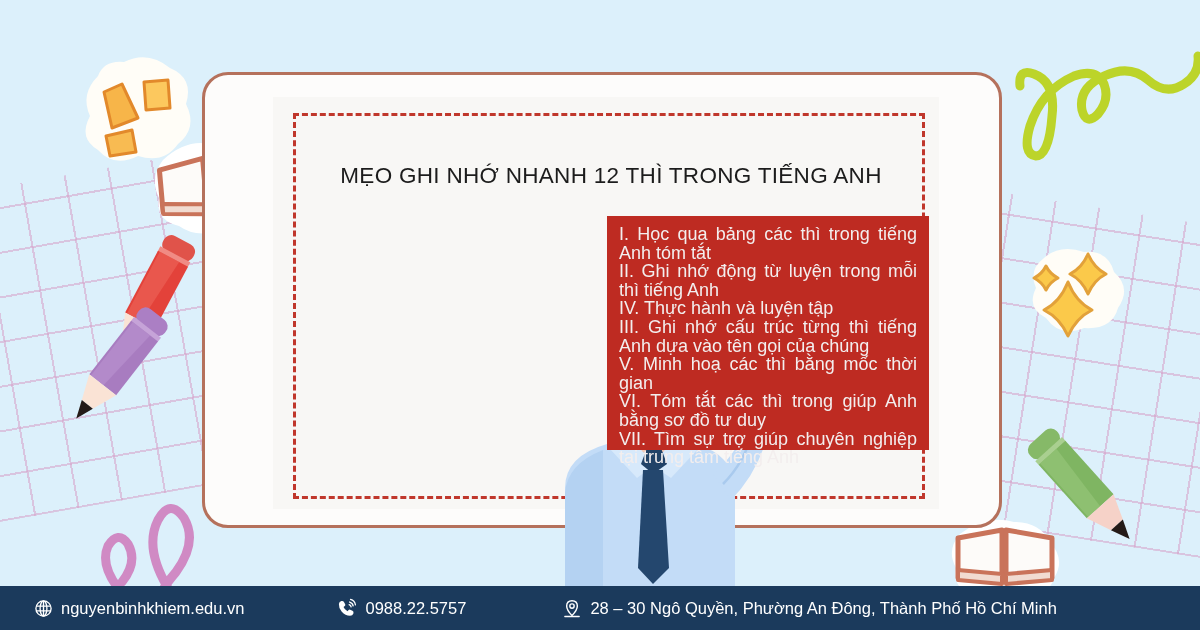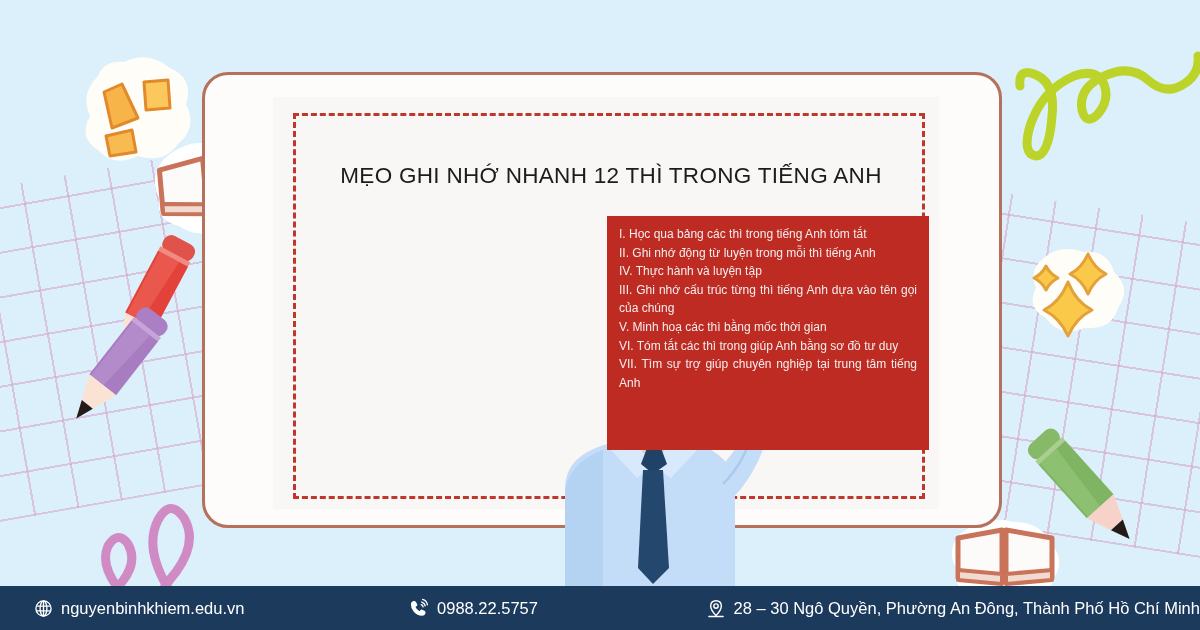--- a/index.html
+++ b/index.html
@@ -41,35 +41,35 @@
     text-align:center; color:#1c1c1c;
     font-size:22.5px; font-weight:normal; letter-spacing:.3px; white-space:nowrap;
   }
 
   
   #tips-box {
     position:absolute; left:402px; top:141px; width:322px; height:234px;
     background:#be2b22; padding:9px 12px 8px 12px;
   }
   .tip {
-    color:#f3eeee; font-size:12px; line-height:18.6px;
+    color:#f3eeee; font-size:18px; line-height:18.6px;
     text-align:justify; text-align-last:left;
   }
 
   
   #character { position:absolute; left:340px; top:213px; width:250px; height:300px; }
 
   
   .deco { position:absolute; }
 
   
   #footer {
     position:absolute; left:0; bottom:0; width:1200px; height:44px;
     background:#1b3a5c; display:flex; align-items:center;
-    color:#ffffff; font-size:16.5px;justify-content:space-between;
+    color:#ffffff; font-size:16.5px;
   }
   .foot-item { display:flex; align-items:center; gap:8px; }
   #foot-site { margin-left:34px; }
   #foot-phone { margin-left:92px; }
   #foot-addr { margin-left:96px; }
   .foot-ico { display:block; flex:none; }
 </style>
 </head>
 <body>
 

